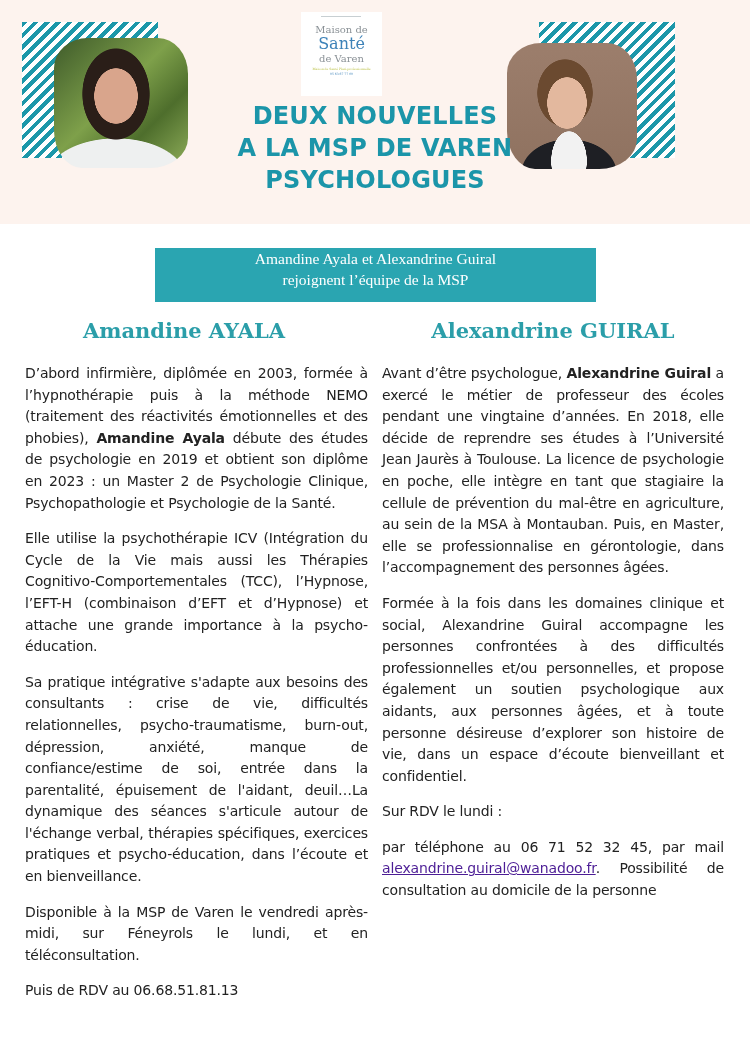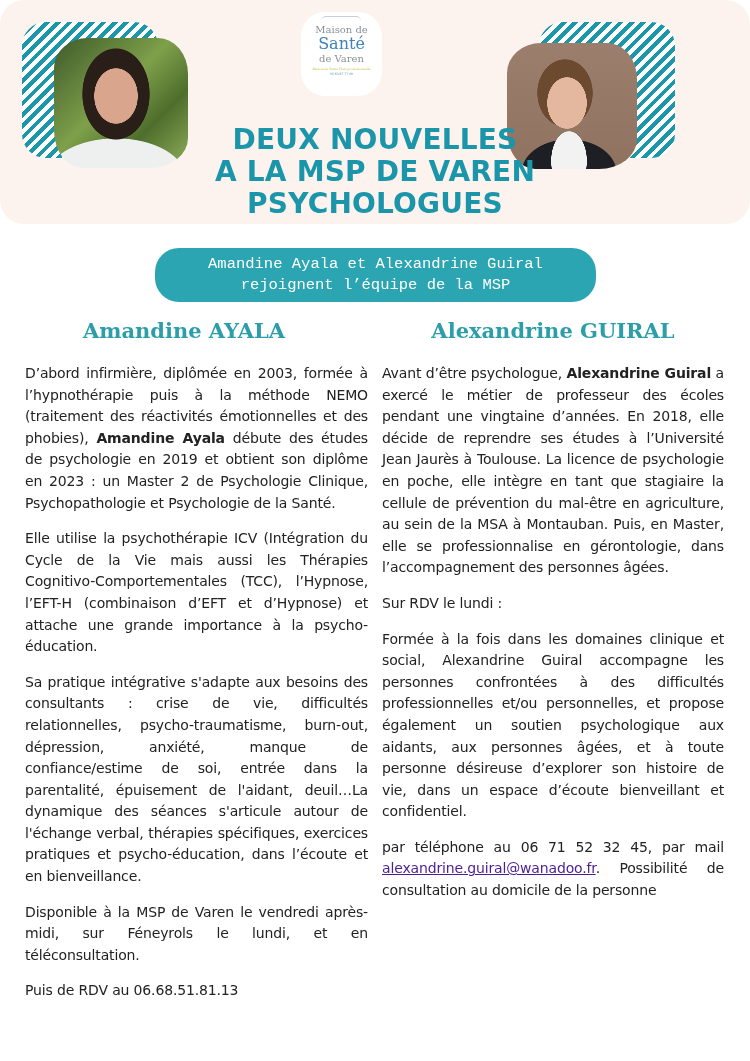--- a/index.html
+++ b/index.html
@@ -1,15 +1,15 @@
 <!DOCTYPE html>
 <html><head>
 <meta charset="utf-8">
 <style>
-  * { box-sizing: border-box; margin: 0; padding: 0; border-radius: 24px; }
+  * { box-sizing: border-box; margin: 0; padding: 0; }
   html, body { width: 750px; height: 1061px; background: #ffffff; overflow: hidden; }
   body { font-family: "DejaVu Sans", sans-serif; color: #222; position: relative; }
 
   .header {
     position: absolute; left: 0; top: 0; width: 750px; height: 224px;
     background: #fdf3ee;
   }
   .stripes {
     position: absolute;
     background: repeating-linear-gradient(135deg, #1c97a9 0 4px, #ffffff 4px 8px);
@@ -46,31 +46,30 @@
   }
   .logo .roof { position: absolute; left: 20px; top: 4px; width: 40px; height: 10px;
     border-top: 1px solid #c8cfd2; }
   .logo .l1 { font-size: 10px; color: #8a9196; line-height: 11px; }
   .logo .l2 { font-size: 16px; color: #3d82b8; line-height: 17px; }
   .logo .l3 { font-size: 10px; color: #8a9196; line-height: 13px; }
   .logo .l4 { font-size: 3px; color: #b6bd3a; line-height: 5px; margin-top: 2px; }
   .logo .l5 { font-size: 3px; color: #3d82b8; line-height: 5px; }
 
   .main-title {
-    position: absolute; left: 175px; top: 124px; width: 400px;
+    position: absolute; left: 175px; top: 100px; width: 400px;
     text-align: center; color: #1b95a9;
     font-family: "DejaVu Sans", sans-serif; font-weight: bold;
-    font-size: 28px; line-height: 32px; letter-spacing: 0.2px;
+    font-size: 24px; line-height: 32px; letter-spacing: 0.2px;
   }
 
   .banner {
     position: absolute; left: 155px; top: 248px; width: 441px; height: 54px;
     background: #2aa5b1; color: #ffffff; text-align: center;
-    font-family: Liberation Mono, monospace; font-size: 15.5px; line-height: 21px;
-    padding-top: 6px;
+    font-family: Liberation Serif, serif; font-size: 15.5px; line-height: 21px;
   }
 
   .col-title {
     position: absolute; top: 317px; color: #2b9ea9;
     font-family: "DejaVu Serif", serif; font-size: 21px; line-height: 28px;
     text-align: center;
   }
   .col-title.left { left: 25px; width: 318px; }
   .col-title.right { left: 382px; width: 342px; }
 
@@ -122,16 +121,16 @@
 <div class="col left">
   <p><span>D’abord infirmière, diplômée en 2003, formée à l’hypnothérapie puis à la méthode NEMO (traitement des réactivités émotionnelles et des phobies), </span><b>Amandine Ayala</b><span> débute des études de psychologie en 2019 et obtient son diplôme en 2023 : un Master 2 de Psychologie Clinique, Psychopathologie et Psychologie de la Santé.</span></p>
   <p>Elle utilise la psychothérapie ICV (Intégration du Cycle de la Vie mais aussi les Thérapies Cognitivo-Comportementales (TCC), l’Hypnose, l’EFT-H (combinaison d’EFT et d’Hypnose) et attache une grande importance à la psycho-éducation.</p>
   <p>Sa pratique intégrative s'adapte aux besoins des consultants : crise de vie, difficultés relationnelles, psycho-traumatisme, burn-out, dépression, anxiété, manque de confiance/estime de soi, entrée dans la parentalité, épuisement de l'aidant, deuil…La dynamique des séances s'articule autour de l'échange verbal, thérapies spécifiques, exercices pratiques et psycho-éducation, dans l’écoute et en bienveillance.</p>
   <p>Disponible à la MSP de Varen le vendredi après-midi, sur Féneyrols le lundi, et en téléconsultation.</p>
   <p>Puis de RDV au 06.68.51.81.13</p>
 </div>
 
 <div class="col right">
   <p><span>Avant d’être psychologue, </span><b>Alexandrine Guiral</b><span> a exercé le métier de professeur des écoles pendant une vingtaine d’années. En 2018, elle décide de reprendre ses études à l’Université Jean Jaurès à Toulouse. La licence de psychologie en poche, elle intègre en tant que stagiaire la cellule de prévention du mal-être en agriculture, au sein de la MSA à Montauban. Puis, en Master, elle se professionnalise en gérontologie, dans l’accompagnement des personnes âgées.</span></p>
+  <p>Formée à la fois dans les domaines clinique et social, Alexandrine Guiral accompagne les personnes confrontées à des difficultés professionnelles et/ou personnelles, et propose également un soutien psychologique aux aidants, aux personnes âgées, et à toute personne désireuse d’explorer son histoire de vie, dans un espace d’écoute bienveillant et confidentiel.</p>
   <p>Sur RDV le lundi :</p>
-  <p>Formée à la fois dans les domaines clinique et social, Alexandrine Guiral accompagne les personnes confrontées à des difficultés professionnelles et/ou personnelles, et propose également un soutien psychologique aux aidants, aux personnes âgées, et à toute personne désireuse d’explorer son histoire de vie, dans un espace d’écoute bienveillant et confidentiel.</p>
   <p><span>par téléphone au 06 71 52 32 45, par mail </span><a>alexandrine.guiral@wanadoo.fr</a><span>. Possibilité de consultation au domicile de la personne</span></p>
 </div>
 
 </body></html>

